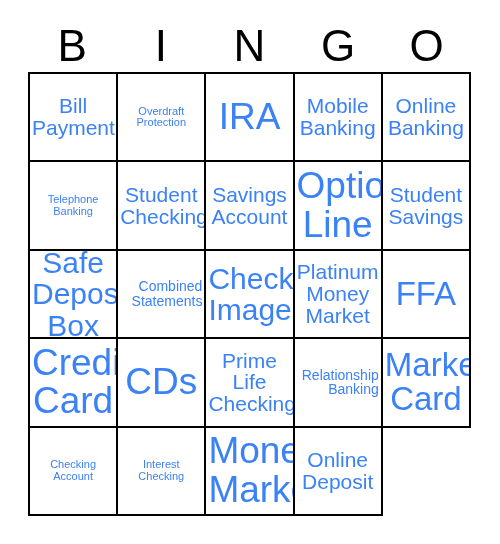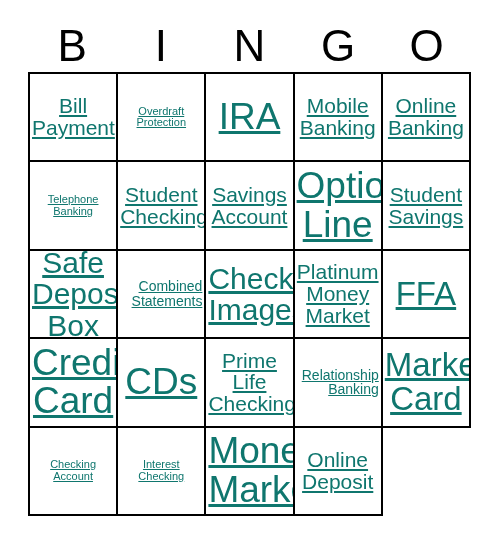--- a/index.html
+++ b/index.html
@@ -67,23 +67,22 @@
     text-align: center;
     padding: 1px 2px;
     overflow: hidden;
     background: #ffffff;
   }
   .cell-text {
     display: block;
     width: 100%;
     line-height: 1.04;
     font-weight: 400;
-    color: #0f766e;
+    color: #3b82f6;
     white-space: pre-line;
-    text-decoration: underline;
   }
   
   .fs-xxl .cell-text { font-size: 33px; }
   .fs-xl  .cell-text { font-size: 37px; }
   .fs-lg  .cell-text { font-size: 30px; }
   .fs-md  .cell-text { font-size: 21px; }
   .fs-sm  .cell-text { font-size: 11px; }
   .fs-xs  .cell-text { font-size: 14px; text-align: right; }
 </style>
 </head>

